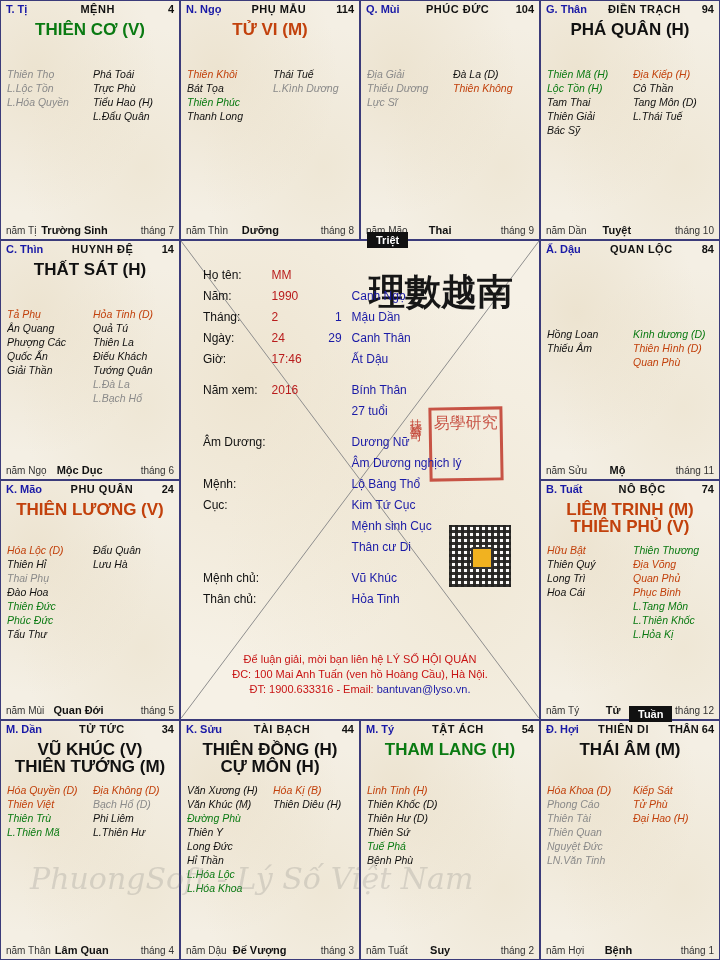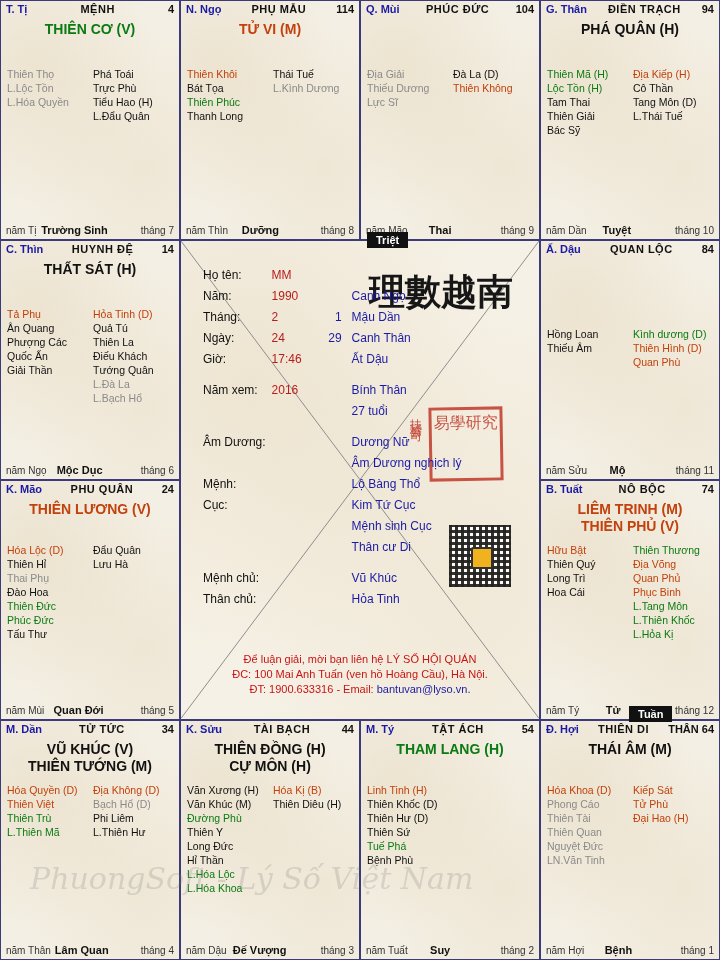--- a/index.html
+++ b/index.html
@@ -44,34 +44,34 @@
     padding:0 5px;
     font-size:11px;font-weight:bold;
     box-sizing:border-box;
   }
   .chi{color:#1a1aa6;}
   .cung{flex:1;text-align:center;color:#111;letter-spacing:.5px;}
   .num{color:#111;font-weight:bold;}
   .mainstars{
     position:absolute;top:20px;left:0;right:0;
     text-align:center;
-    font-weight:bold;font-size:14px;
+    font-weight:bold;font-size:17px;
     line-height:17px;
   }
   .s-green{color:#0a7a12;}
   .s-red{color:#c2410c;}
   .s-gray{color:#8a8a8a;}
   .s-black{color:#111;}
   .cols{
     position:absolute;left:6px;right:6px;top:66px;
     display:flex;gap:6px;
     line-height:14px;
     font-size:10.5px;
   }
-  .col{flex:1;min-width:0;}
+  .col{flex:1;min-width:0;font-style:italic;}
   .col div{white-space:nowrap;overflow:hidden;}
   .footrow{
     position:absolute;left:0;right:0;bottom:3px;
     display:flex;align-items:center;
     padding:0 5px;
     font-size:10px;
     box-sizing:border-box;
   }
   .footrow .y{color:#333;}
   .footrow .mid{flex:1;text-align:center;font-weight:bold;color:#111;font-size:11px;}

